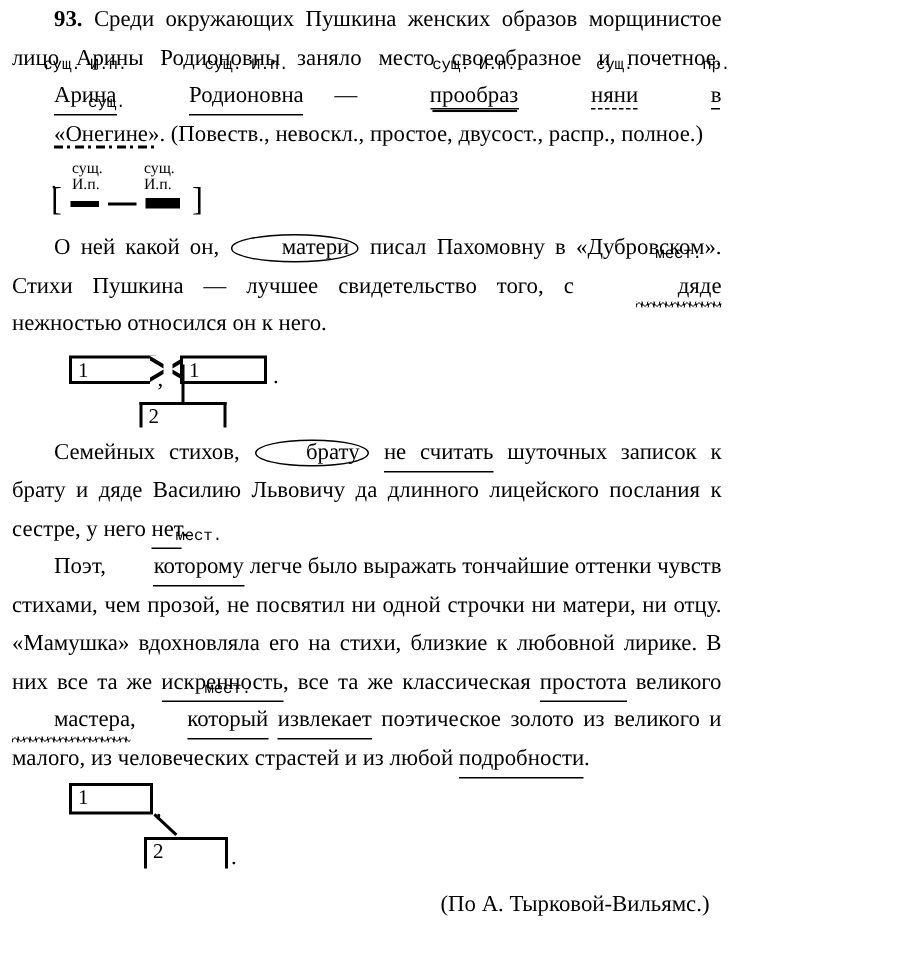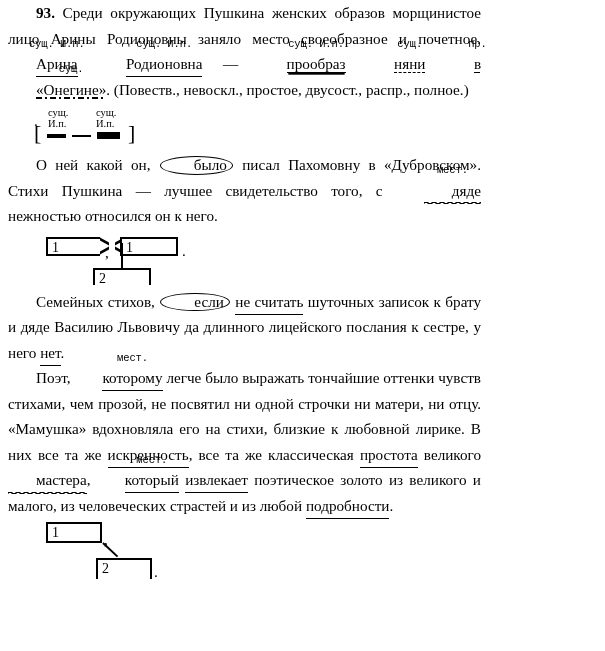--- a/index.html
+++ b/index.html
@@ -342,42 +342,43 @@
       <span class="s1-t2">И.п.</span>
       <span class="s1-bar1"></span>
       <span class="s1-dash"></span>
       <span class="s1-t3">сущ.</span>
       <span class="s1-t4">И.п.</span>
       <span class="s1-bar2"></span>
       <span class="brk s1-rb">]</span>
       <span class="s1-dot">.</span>
     </div>
 
-    <p class="para"><span>О ней какой он, </span><span class="circled">было</span><span> писал Пахомовну в «Дубровском». Стихи Пушкина — лучшее свидетельство того, с </span><span class="tagwrap"><span class="tag">мест.</span><span class="u-attr">дяде</span></span><span> нежностью относился он к него.</span></p>
+    <p class="para"><span>О ней какой он, </span><span class="circled">матери</span><span> писал Пахомовну в «Дубровском». Стихи Пушкина — лучшее свидетельство того, с </span><span class="tagwrap"><span class="tag">мест.</span><span class="u-attr">дяде</span></span><span> нежностью относился он к него.</span></p>
 
     <div class="scheme2">
       <span class="bx s2-b1">1</span>
       <span class="zig s2-z1"></span>
       <span class="s2-comma">,</span>
       <span class="zig s2-z2"></span>
       <span class="bx s2-b2">1</span>
       <span class="s2-vline"></span>
       <span class="bx s2-b3">2</span>
       <span class="s2-dot">.</span>
     </div>
 
-    <p class="para"><span>Семейных стихов, </span><span class="circled">если</span><span> </span><span class="u-subj">не считать</span><span> шуточных записок к брату и дяде Василию Львовичу да длинного лицейского послания к сестре, у него </span><span class="u-subj">нет</span><span>.</span></p>
+    <p class="para"><span>Семейных стихов, </span><span class="circled">брату</span><span> </span><span class="u-subj">не считать</span><span> шуточных записок к брату и дяде Василию Львовичу да длинного лицейского послания к сестре, у него </span><span class="u-subj">нет</span><span>.</span></p>
 
     <p class="para"><span>Поэт, </span><span class="tagwrap"><span class="tag">мест.</span><span class="u-subj">которому</span></span><span> легче было выражать тончайшие оттенки чувств стихами, чем прозой, не посвятил ни одной строчки ни матери, ни отцу. «Мамушка» вдохновляла его на стихи, близкие к любовной лирике. В них все та же </span><span class="u-subj">искренность</span><span>, все та же классическая </span><span class="u-subj">простота</span><span> великого </span><span class="u-attr">мастера</span><span>, </span><span class="tagwrap"><span class="tag">мест.</span><span class="u-subj">который</span></span><span> </span><span class="u-subj">извлекает</span><span> поэтическое золото из великого и малого, из человеческих страстей и из любой </span><span class="u-subj">подробности</span><span>.</span></p>
 
     <div class="scheme3">
       <span class="bx s3-b1">1</span>
       <span class="s3-comma">,</span>
       <span class="s3-diag"></span>
       <span class="bx s3-b2">2</span>
       <span class="s3-dot">.</span>
     </div>
 
+    <div class="attribution">(По А. Тырковой-Вильямс.)</div>
 
 
 
   </div>
 </div>
 
 </body></html>

